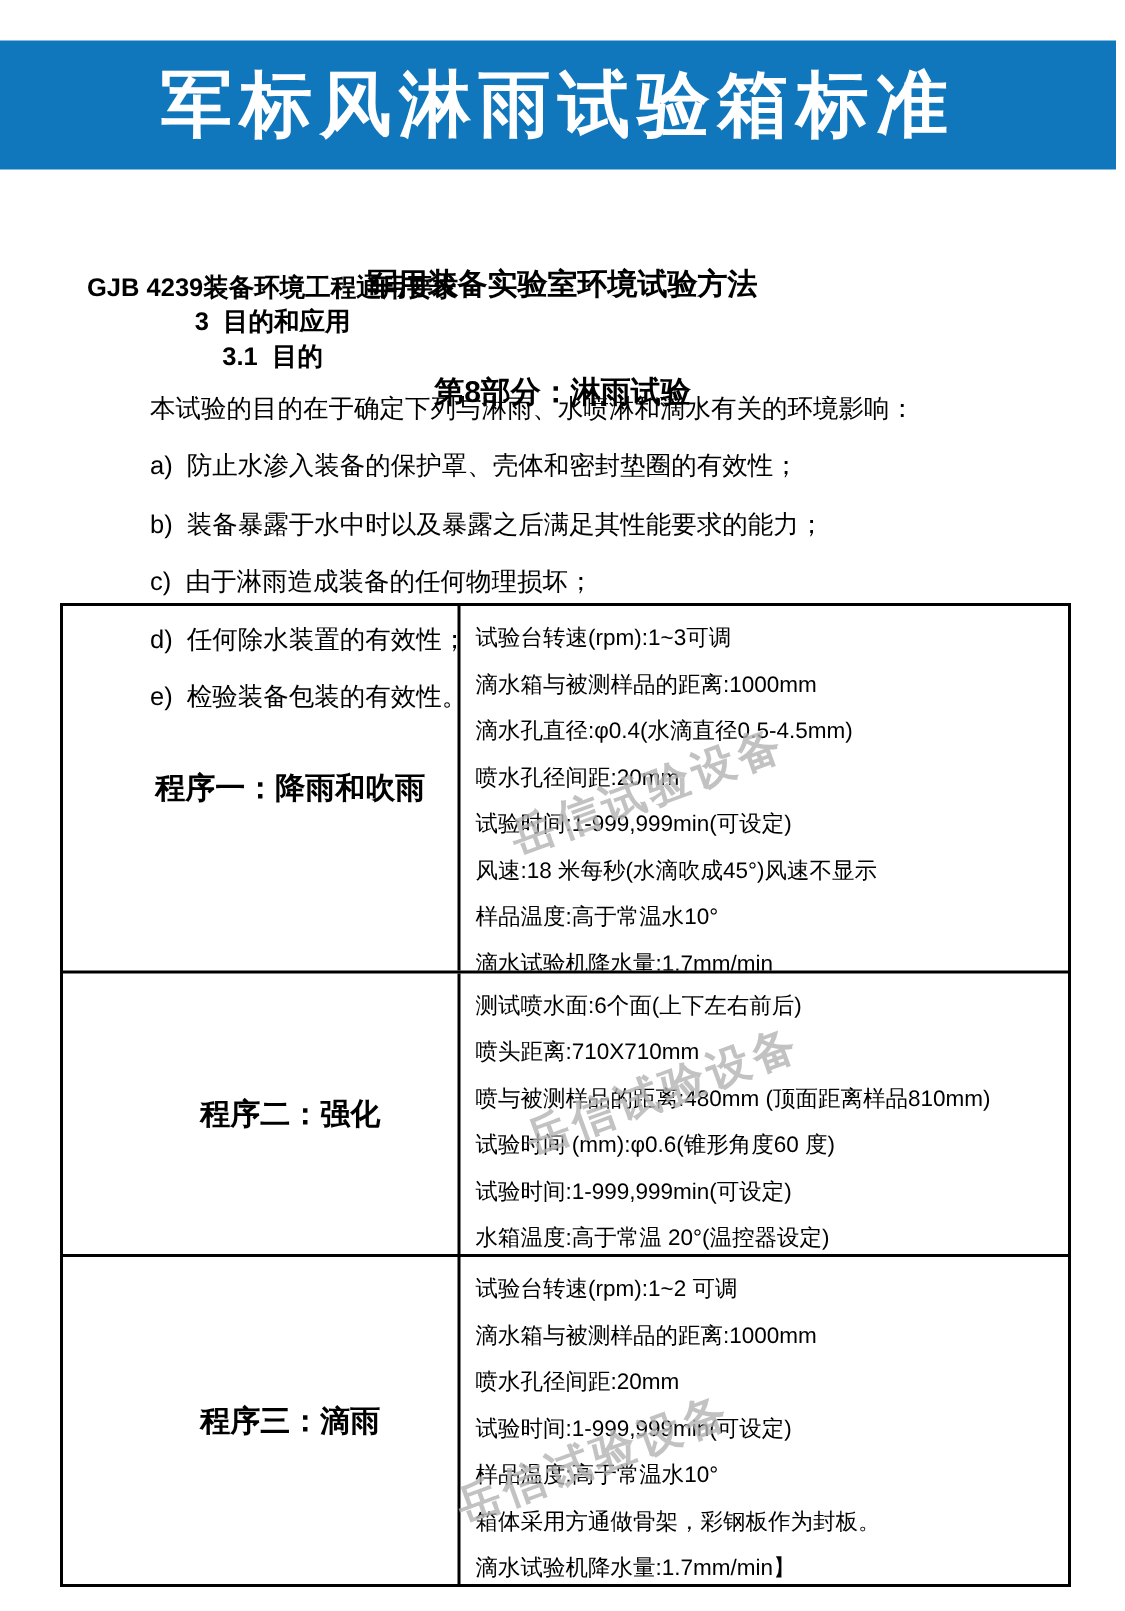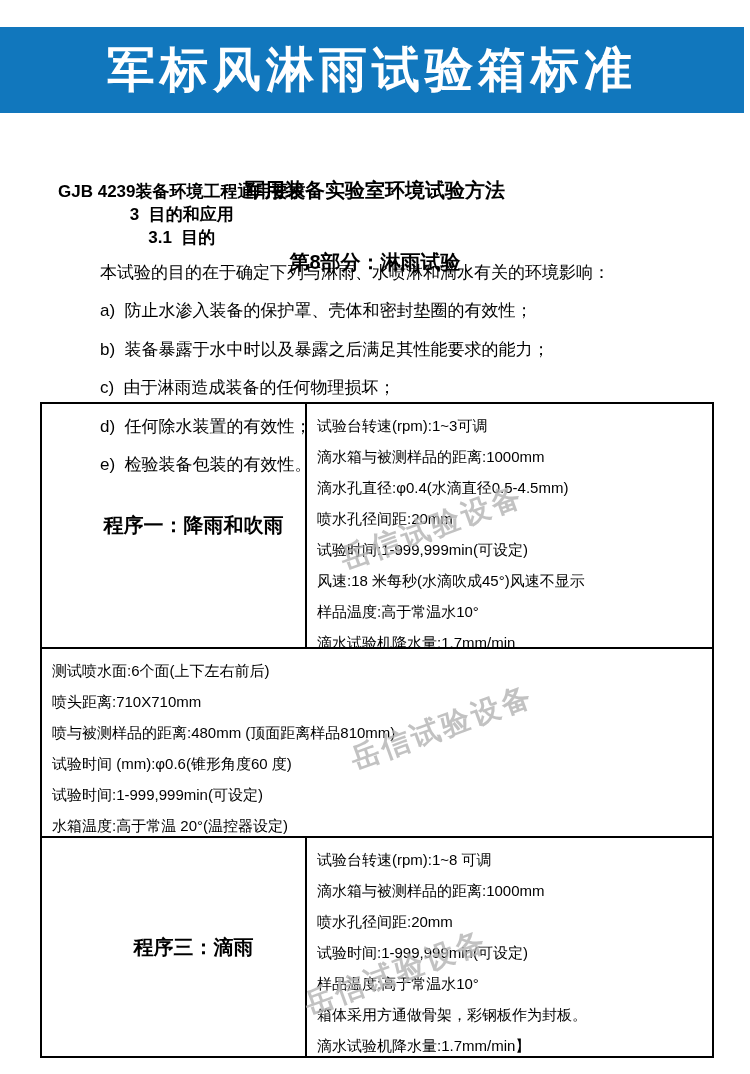--- a/index.html
+++ b/index.html
@@ -116,34 +116,35 @@
         <div class="detail-line">滴水孔直径:φ0.4(水滴直径0.5-4.5mm)</div>
         <div class="detail-line">喷水孔径间距:20mm</div>
         <div class="detail-line">试验时间:1-999,999min(可设定)</div>
         <div class="detail-line">风速:18 米每秒(水滴吹成45°)风速不显示</div>
         <div class="detail-line">样品温度:高于常温水10°</div>
         <div class="detail-line">滴水试验机降水量:1.7mm/min</div>
       </div>
     </div>
 
     <div class="spec-row row-2">
+      <div class="label-cell">程序二：强化</div>
       <div class="detail-cell">
         <div class="detail-line">测试喷水面:6个面(上下左右前后)</div>
         <div class="detail-line">喷头距离:710X710mm</div>
         <div class="detail-line">喷与被测样品的距离:480mm (顶面距离样品810mm)</div>
         <div class="detail-line">试验时间 (mm):φ0.6(锥形角度60 度)</div>
         <div class="detail-line">试验时间:1-999,999min(可设定)</div>
         <div class="detail-line">水箱温度:高于常温 20°(温控器设定)</div>
       </div>
     </div>
 
     <div class="spec-row row-3">
       <div class="label-cell">程序三：滴雨</div>
       <div class="detail-cell">
-        <div class="detail-line">试验台转速(rpm):1~8 可调</div>
+        <div class="detail-line">试验台转速(rpm):1~2 可调</div>
         <div class="detail-line">滴水箱与被测样品的距离:1000mm</div>
         <div class="detail-line">喷水孔径间距:20mm</div>
         <div class="detail-line">试验时间:1-999,999min(可设定)</div>
         <div class="detail-line">样品温度:高于常温水10°</div>
         <div class="detail-line">箱体采用方通做骨架，彩钢板作为封板。</div>
         <div class="detail-line">滴水试验机降水量:1.7mm/min】</div>
       </div>
     </div>
 
   </div>

